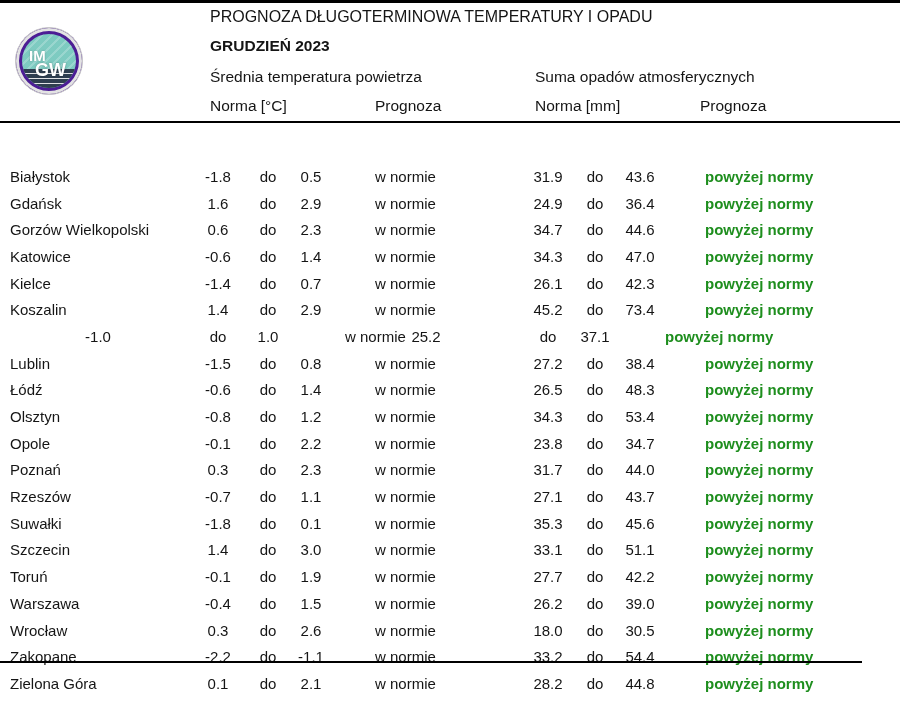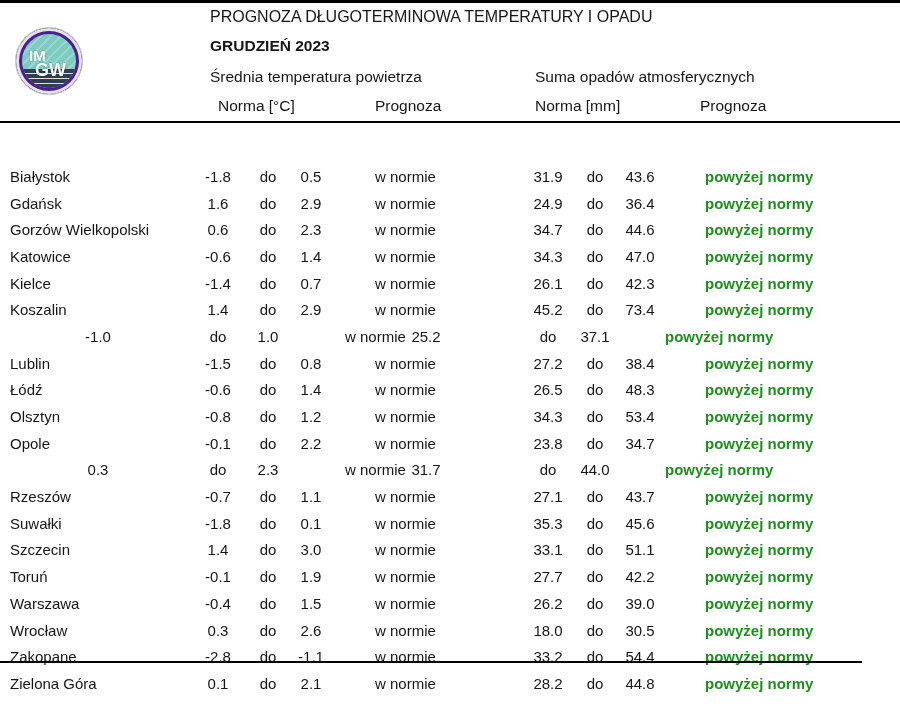--- a/index.html
+++ b/index.html
@@ -53,21 +53,21 @@
     color:#fff;font-weight:bold;font-size:18px;line-height:18px;
     text-shadow:0 0 2px rgba(0,0,0,.35);
   }
 
   
   .hdr{position:absolute;white-space:nowrap;}
   .title{left:210px;top:8px;font-size:16px;}
   .subtitle{left:210px;top:37px;font-size:15.5px;font-weight:bold;}
   .sec-temp{left:210px;top:68px;font-size:15.5px;}
   .sec-precip{left:535px;top:68px;font-size:15.5px;}
-  .ch-tnorm{left:210px;top:97px;font-size:15.5px;margin-left:8px;}
+  .ch-tnorm{left:210px;top:97px;font-size:15.5px;}
   .ch-tprog{left:375px;top:97px;font-size:15.5px;}
   .ch-pnorm{left:535px;top:97px;font-size:15.5px;}
   .ch-pprog{left:700px;top:97px;font-size:15.5px;}
 
   
   .tbody{position:absolute;left:0;top:127px;width:900px;margin-top:36px;}
   .trow{
     display:grid;
     grid-template-columns:196px 44px 56px 30px 200px 44px 50px 40px 240px;
     height:26.7px;
@@ -233,20 +233,21 @@
     <div class="c-do">do</div>
     <div class="c-num">2.2</div>
     <div class="c-tprog">w normie</div>
     <div class="c-num">23.8</div>
     <div class="c-do">do</div>
     <div class="c-num">34.7</div>
     <div class="c-pprog">powyżej normy</div>
   </div>
 
   <div class="trow">
+    <div class="c-city">Poznań</div>
     <div class="c-num">0.3</div>
     <div class="c-do">do</div>
     <div class="c-num">2.3</div>
     <div class="c-tprog">w normie</div>
     <div class="c-num">31.7</div>
     <div class="c-do">do</div>
     <div class="c-num">44.0</div>
     <div class="c-pprog">powyżej normy</div>
   </div>
 
@@ -317,21 +318,21 @@
     <div class="c-num">2.6</div>
     <div class="c-tprog">w normie</div>
     <div class="c-num">18.0</div>
     <div class="c-do">do</div>
     <div class="c-num">30.5</div>
     <div class="c-pprog">powyżej normy</div>
   </div>
 
   <div class="trow">
     <div class="c-city">Zakopane</div>
-    <div class="c-num">-2.8</div>
+    <div class="c-num">-2.2</div>
     <div class="c-do">do</div>
     <div class="c-num">-1.1</div>
     <div class="c-tprog">w normie</div>
     <div class="c-num">33.2</div>
     <div class="c-do">do</div>
     <div class="c-num">54.4</div>
     <div class="c-pprog">powyżej normy</div>
   </div>
 
   <div class="trow">

